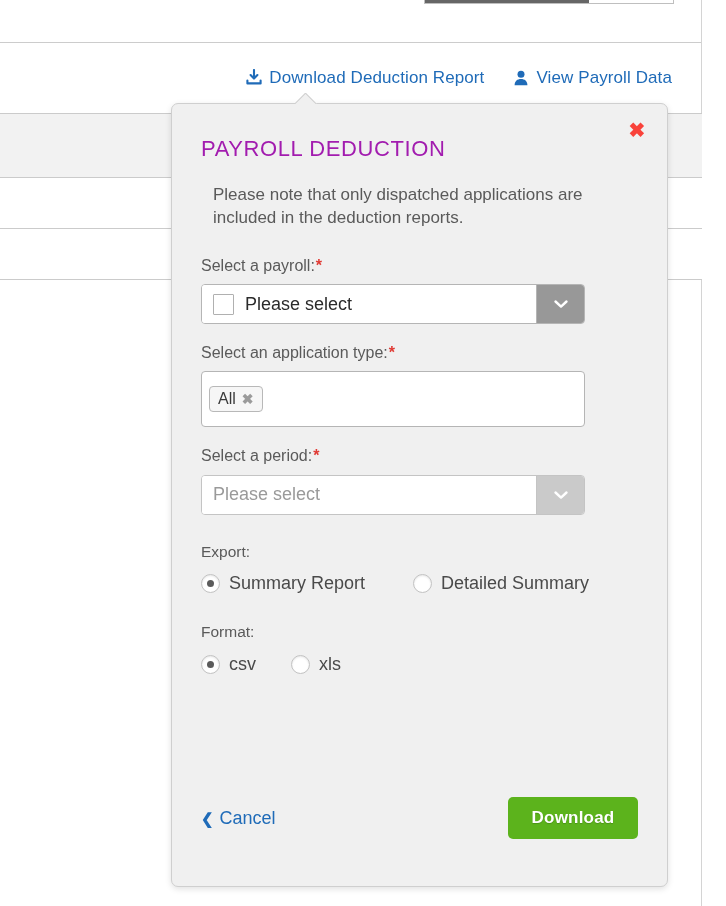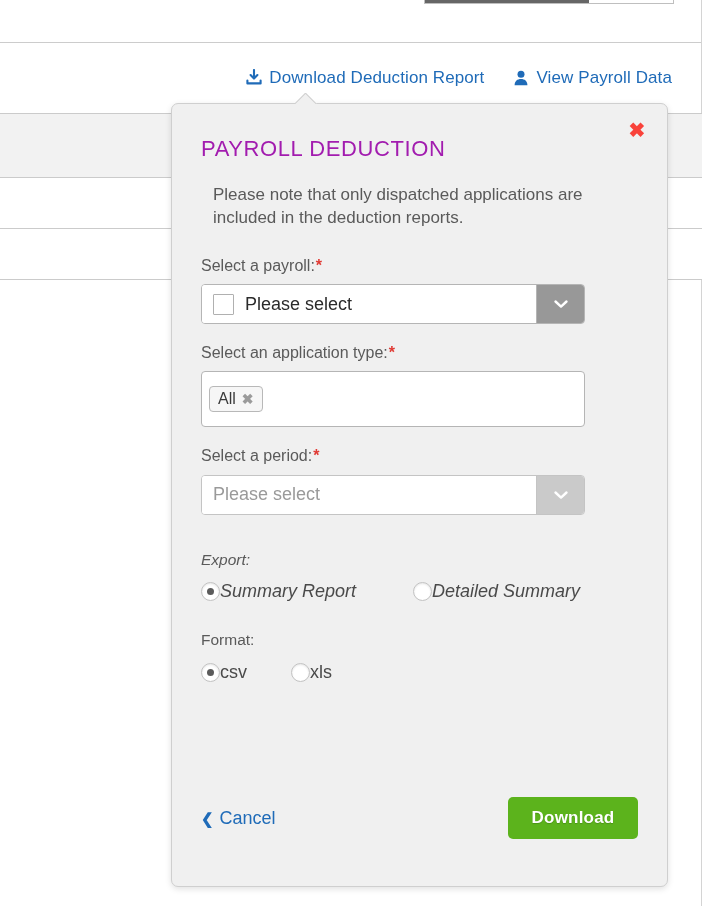--- a/index.html
+++ b/index.html
@@ -299,20 +299,21 @@
     margin-bottom: 12px;
     line-height: 1.2;
   }
   .radio-row {
     display: flex;
     align-items: center;
   }
   .radio-opt {
     display: flex;
     align-items: center;
+    gap: 9px;
     cursor: pointer;
     font-size: 18px;
     color: #4a4a4a;
   }
   .radio {
     position: relative;
     width: 19px;
     height: 19px;
     flex: none;
     border-radius: 50%;
@@ -326,21 +327,21 @@
     position: absolute;
     left: 50%;
     top: 50%;
     width: 7px;
     height: 7px;
     margin: -3.5px 0 0 -3.5px;
     border-radius: 50%;
     background: #5b5b5b;
   }
 
-  .export-block { margin-top: 36px; font-style: italic; }
+  .export-block { margin-top: 28px; }
   .format-block { margin-top: 29px; }
 
   .footer {
     position: absolute;
     left: 29px;
     right: 29px;
     bottom: 47px;
     display: flex;
     align-items: center;
     justify-content: space-between;

